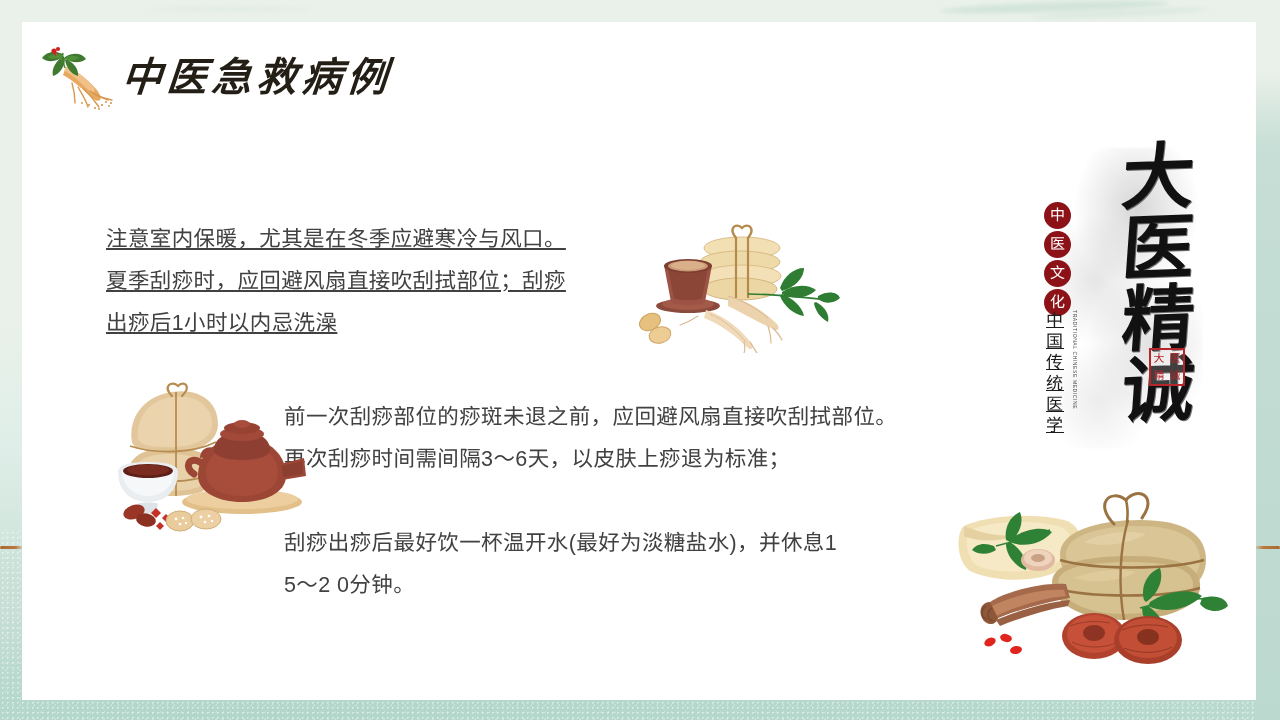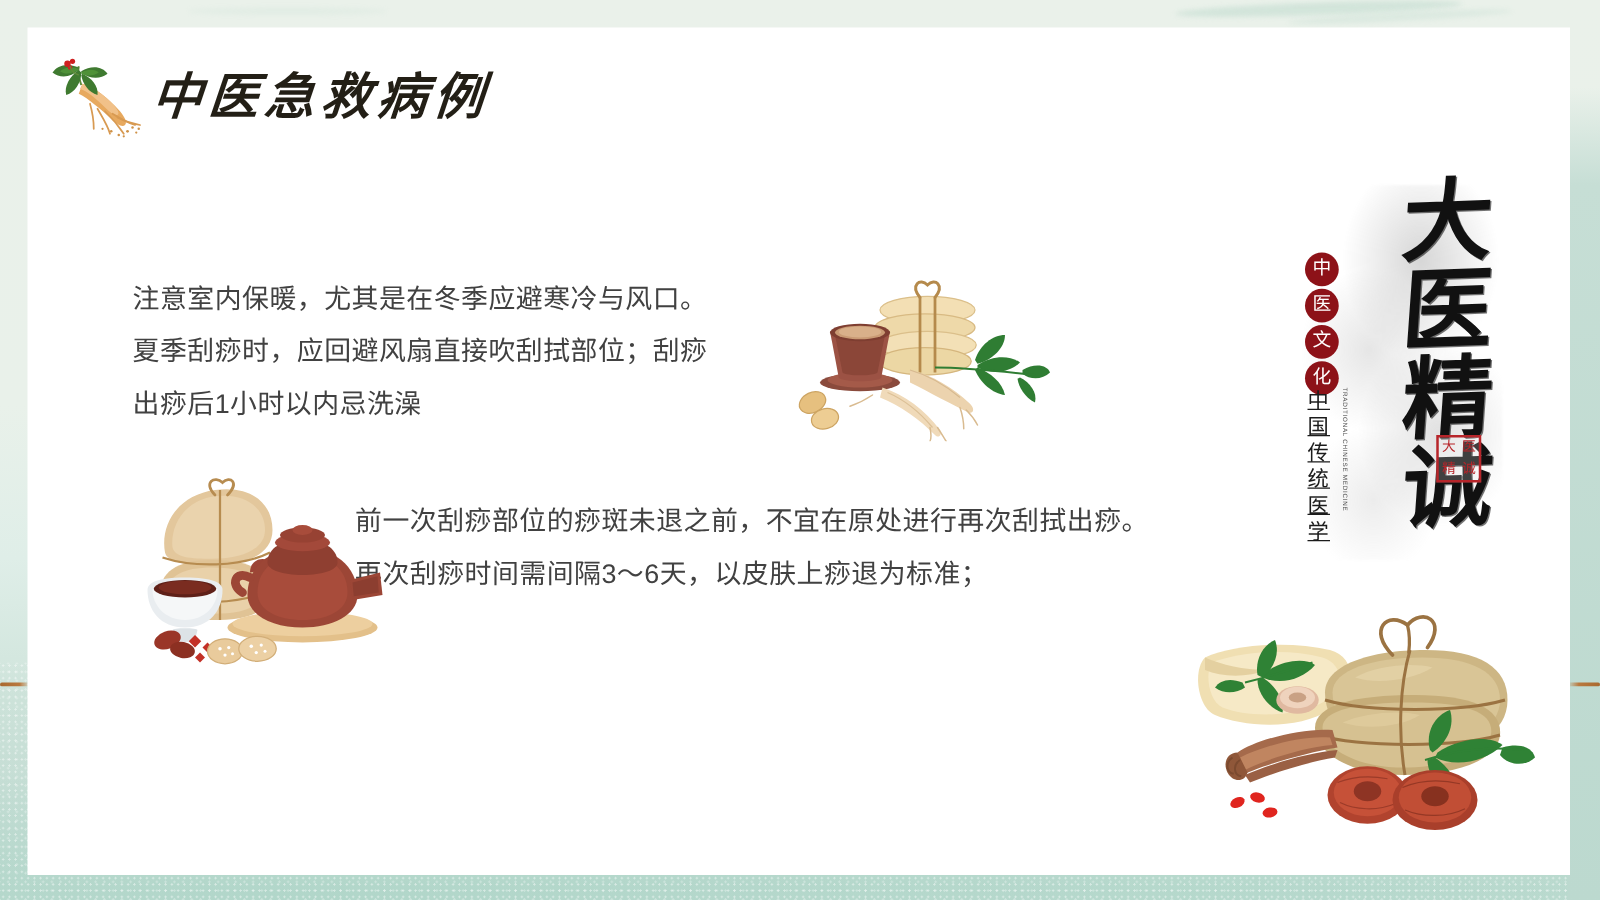--- a/index.html
+++ b/index.html
@@ -127,21 +127,21 @@
 
   
   .para {
     position: absolute;
     color: #414141;
     font-size: 21.5px;
     line-height: 42px;
     letter-spacing: .4px;
     white-space: pre-line;
   }
-  .para-1 { left: 84px;  top: 196px; width: 560px; }
+  .para-1 { left: 84px;  top: 196px; width: 560px; text-decoration: underline; }
   .para-2 { left: 262px; top: 374px; width: 720px; }
   .para-3 { left: 262px; top: 500px; width: 640px; }
 
   
   .calli {
     position: absolute;
     left: 1000px;
     top: 122px;
     width: 190px;
     height: 320px;
@@ -311,23 +311,25 @@
           <path d="M24 8 C25 12 28 14 31 15" stroke="#5f8b3a" stroke-width="1.1" fill="none"></path>
         </svg>
       </div>
       <div class="header-title">中医急救病例</div>
     </div>
 
     <div class="para para-1">注意室内保暖，尤其是在冬季应避寒冷与风口。
 夏季刮痧时，应回避风扇直接吹刮拭部位；刮痧
 出痧后1小时以内忌洗澡</div>
 
-    <div class="para para-2">前一次刮痧部位的痧斑未退之前，不宜在原处进行再次刮拭出痧。
+    <div class="para para-2">前一次刮痧部位的痧斑未退之前，应回避风扇直接吹刮拭部位。
 再次刮痧时间需间隔3～6天，以皮肤上痧退为标准；</div>
 
+    <div class="para para-3">刮痧出痧后最好饮一杯温开水(最好为淡糖盐水)，并休息1
+5～2 0分钟。</div>
 
     <div class="calli">
       <div class="calli-wash"></div>
 
       <div class="calli-main">
         <span>大</span>
         <span>医</span>
         <span>精</span>
         <span>诚</span>
       </div>

